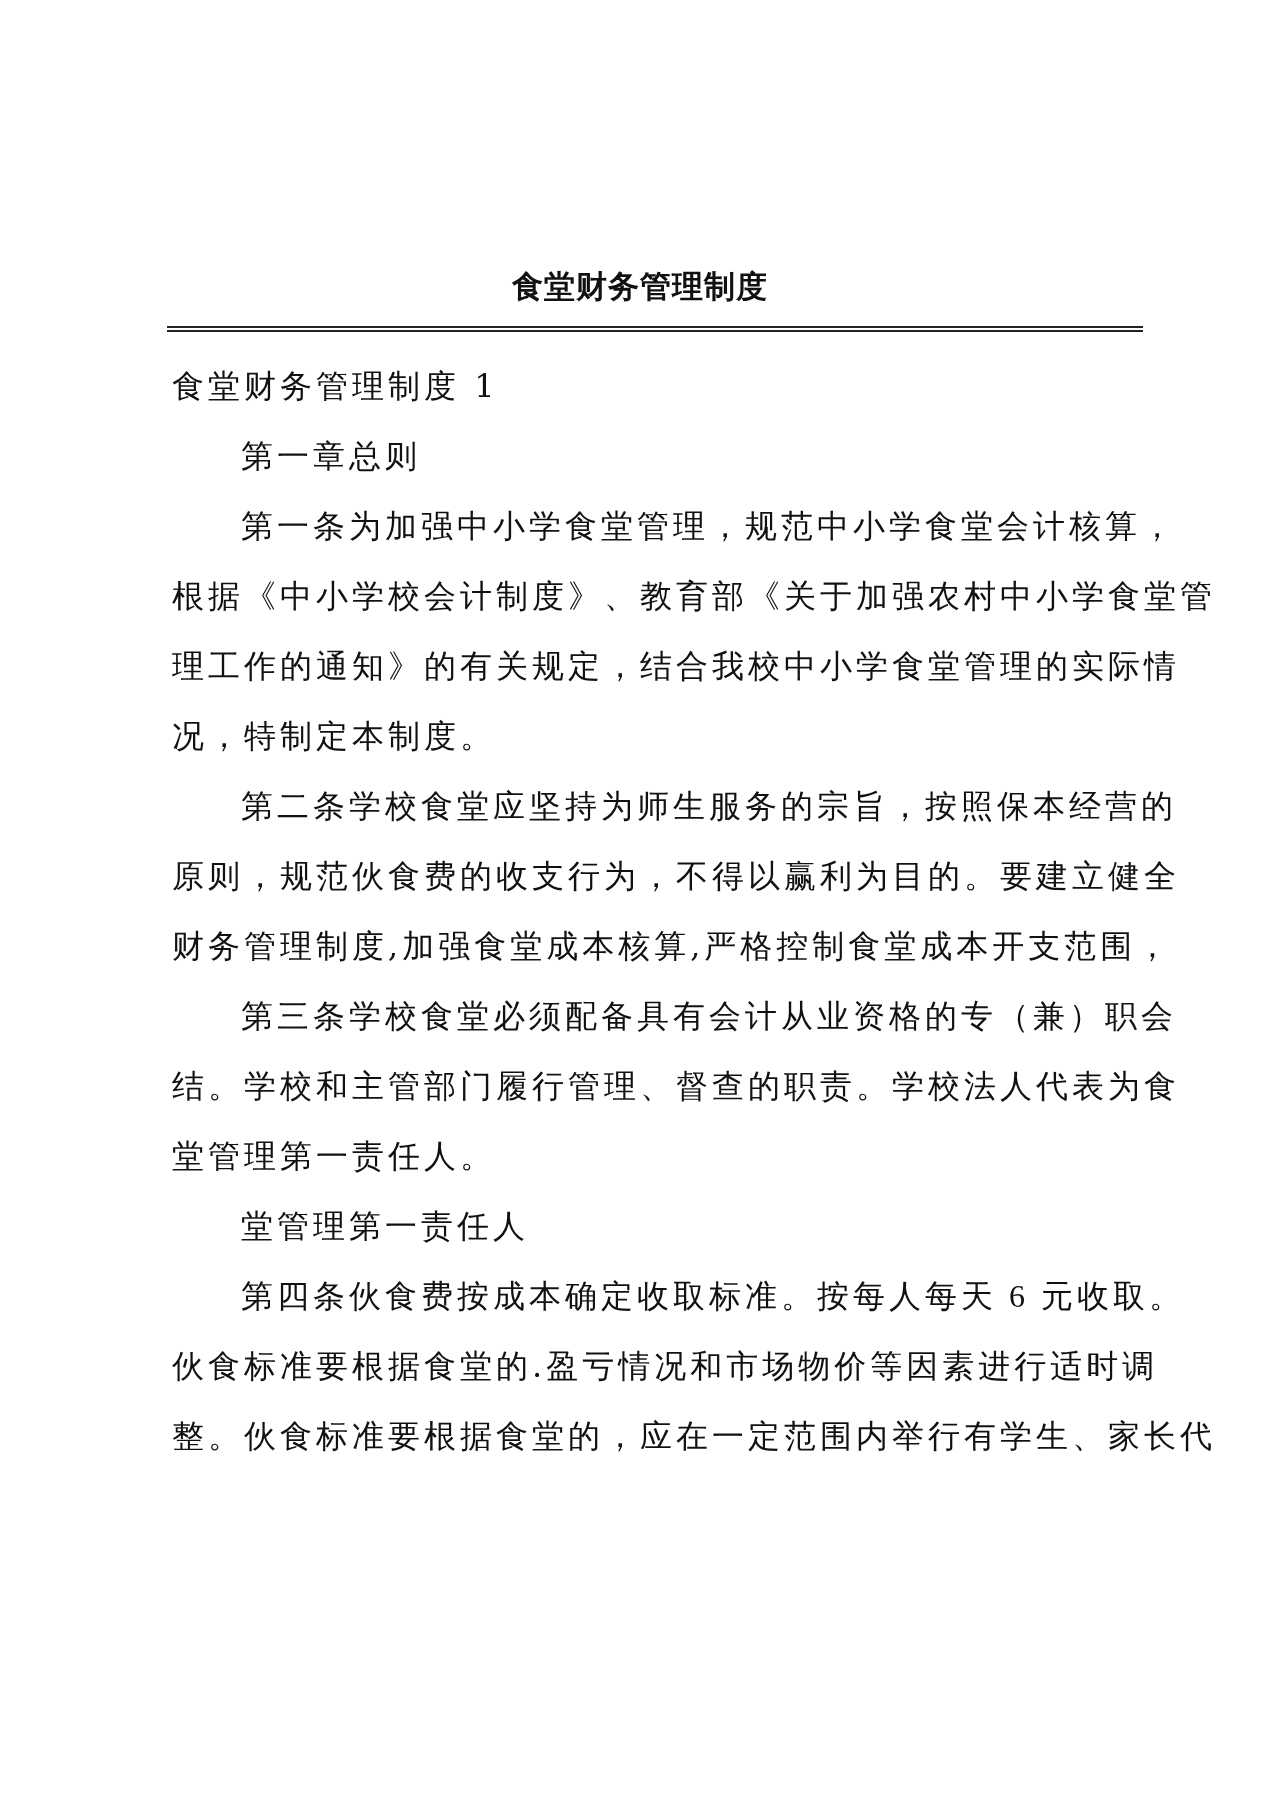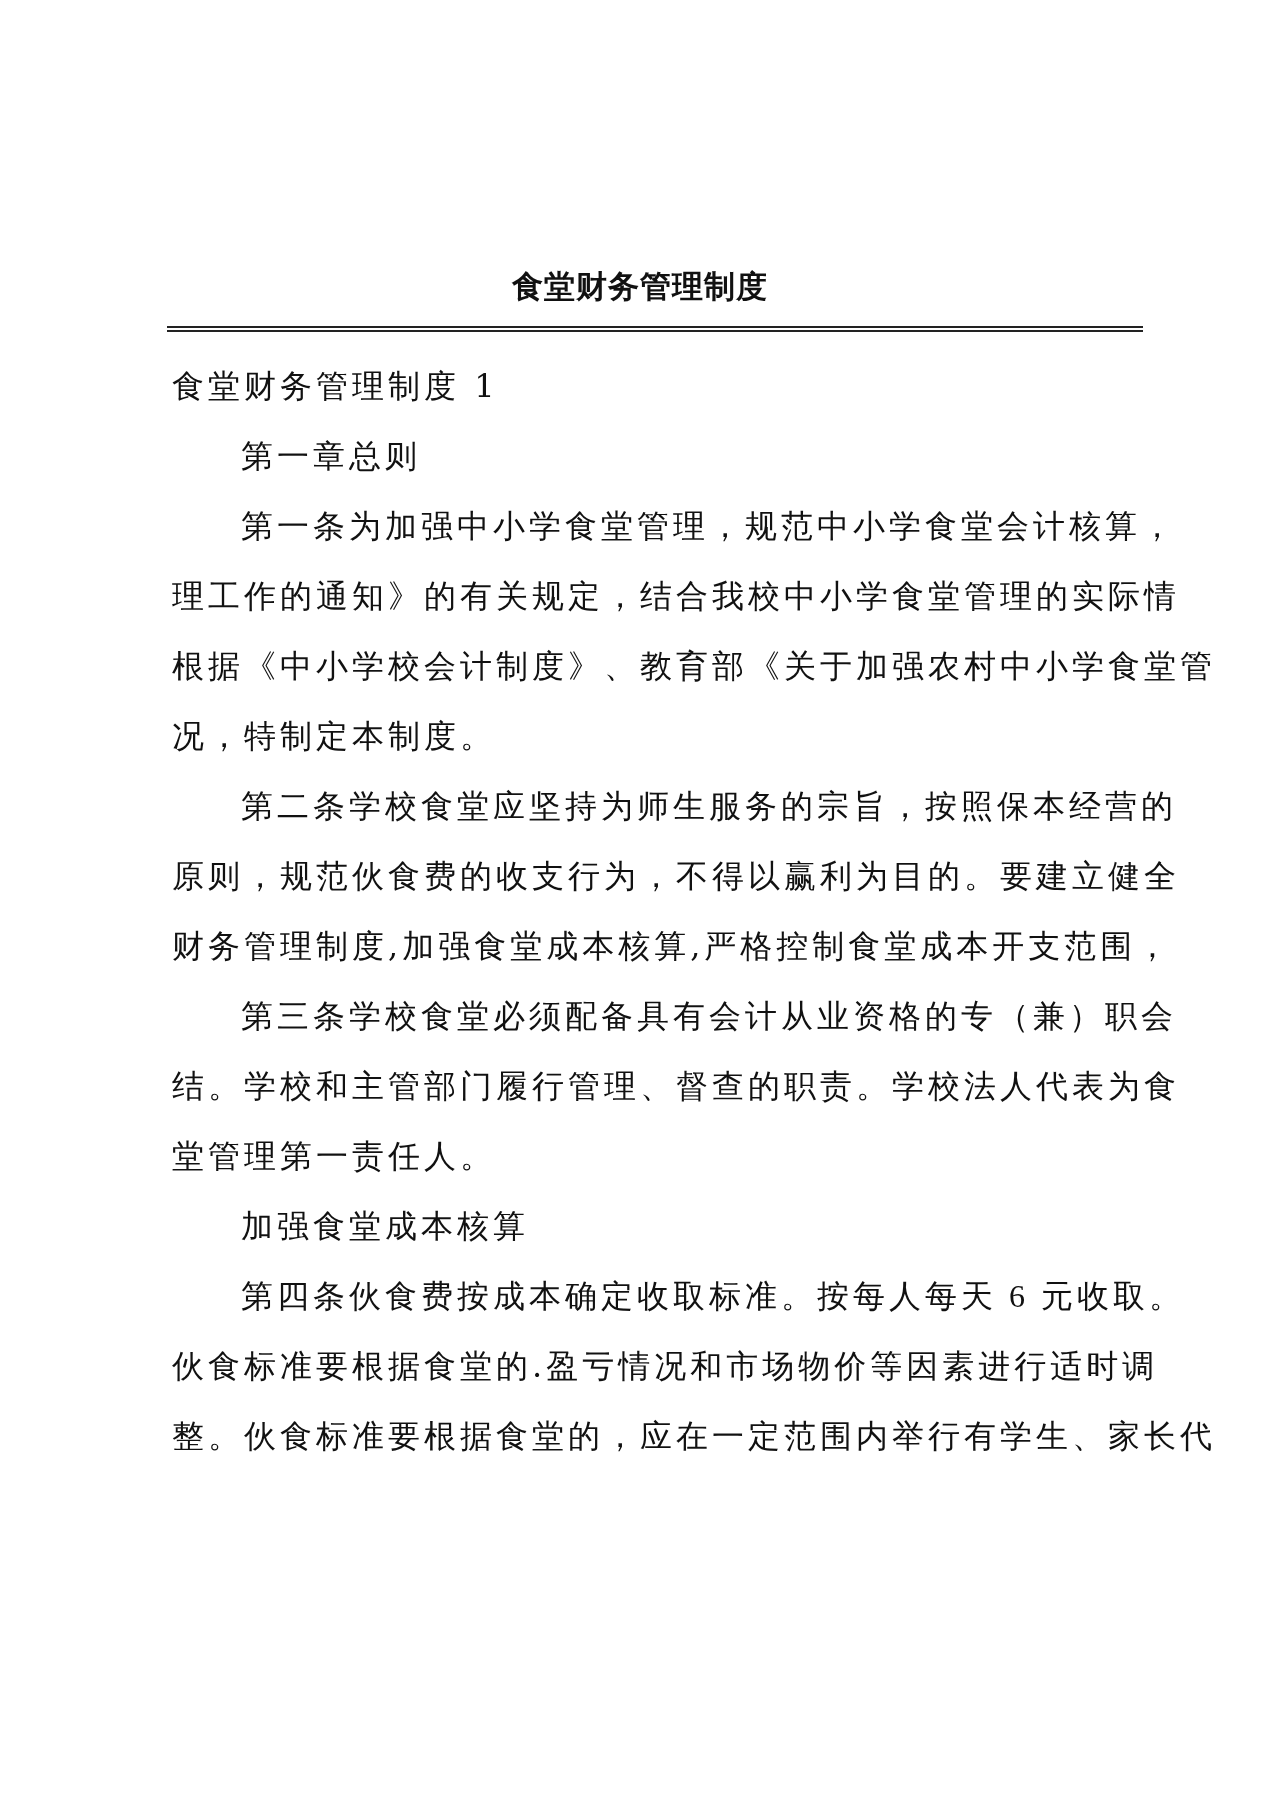--- a/index.html
+++ b/index.html
@@ -20,27 +20,27 @@
 </head>
 <body>
 
 <div class="page">
   <div class="doc-title">食堂财务管理制度</div>
   <div class="rule"></div>
   <div class="body" id="doc-body">
       <div class="line last">食堂财务管理制度 1</div>
       <div class="line indent last">第一章总则</div>
       <div class="line indent">第一条为加强中小学食堂管理，规范中小学食堂会计核算，</div>
+      <div class="line">根据《中小学校会计制度》、教育部《关于加强农村中小学食堂管</div>
       <div class="line">理工作的通知》的有关规定，结合我校中小学食堂管理的实际情</div>
-      <div class="line">根据《中小学校会计制度》、教育部《关于加强农村中小学食堂管</div>
       <div class="line last">况，特制定本制度。</div>
       <div class="line indent">第二条学校食堂应坚持为师生服务的宗旨，按照保本经营的</div>
       <div class="line">原则，规范伙食费的收支行为，不得以赢利为目的。要建立健全</div>
       <div class="line">财务管理制度,加强食堂成本核算,严格控制食堂成本开支范围，</div>
       <div class="line indent">第三条学校食堂必须配备具有会计从业资格的专（兼）职会</div>
       <div class="line">结。学校和主管部门履行管理、督查的职责。学校法人代表为食</div>
       <div class="line last">堂管理第一责任人。</div>
-      <div class="line indent last">加强食堂成本核算</div>
+      <div class="line indent last">堂管理第一责任人</div>
       <div class="line indent">第四条伙食费按成本确定收取标准。按每人每天 6 元收取。</div>
       <div class="line">伙食标准要根据食堂的.盈亏情况和市场物价等因素进行适时调</div>
       <div class="line">整。伙食标准要根据食堂的，应在一定范围内举行有学生、家长代</div>
     </div>
 </div>
 
 </body></html>

